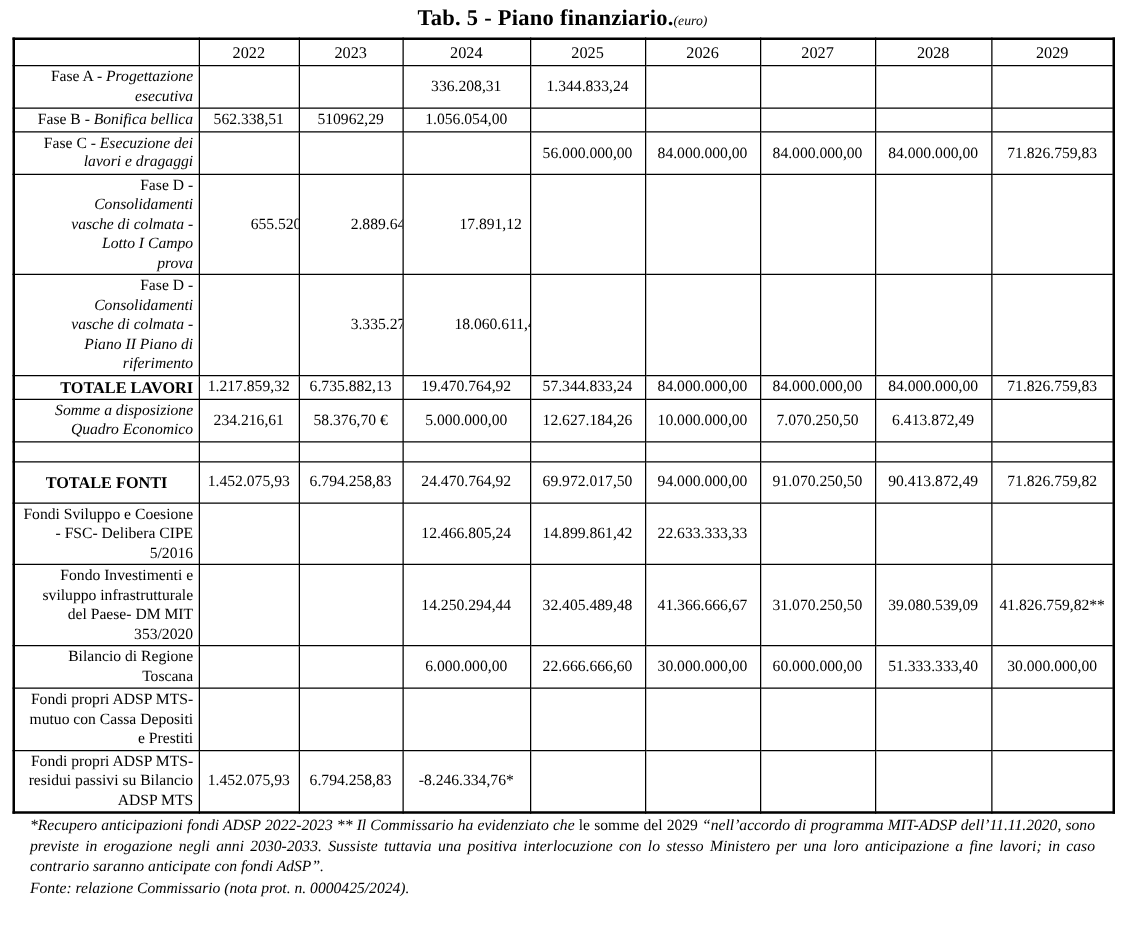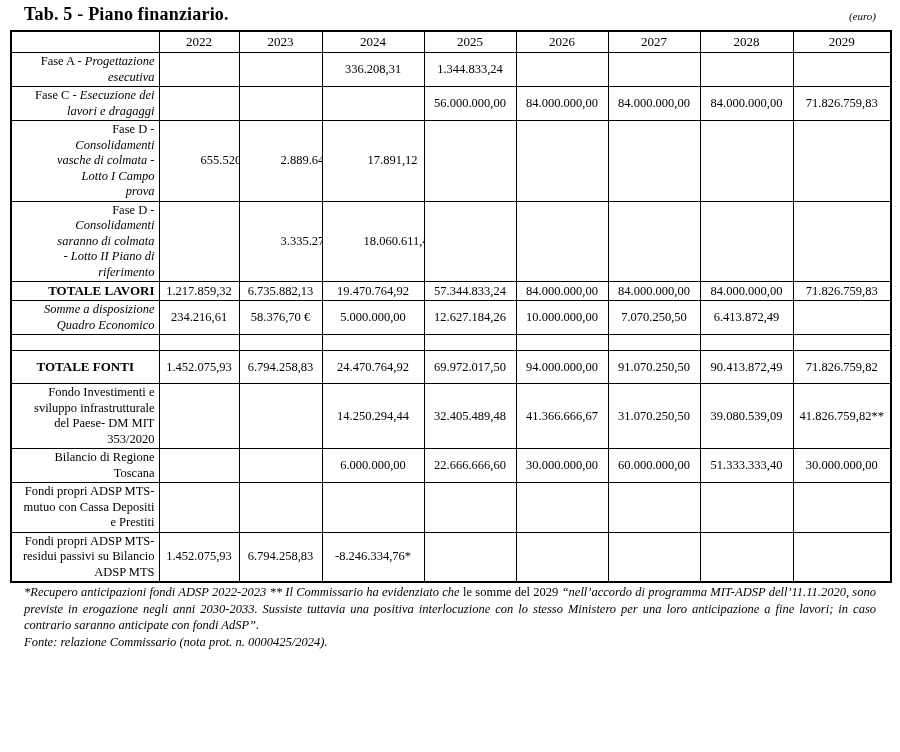--- a/index.html
+++ b/index.html
@@ -2,21 +2,21 @@
 <html><head>
 <meta charset="utf-8">
 <style>
   html,body{margin:0;padding:0;background:#fff;}
   body{
     width:900px;height:752px;box-sizing:border-box;
     font-family:"Liberation Serif", serif;color:#000;overflow:hidden;
   }
   .page{padding:2px 10px 0 10px;}
   .header-row{
-    display:flex;justify-content:space-between;align-items:baseline;
+    display:flex;justify-content:center;align-items:baseline;
     padding:2px 14px 5px 14px;
   }
   .doc-title{font-weight:bold;font-size:18px;letter-spacing:.2px;}
   .unit-note{font-style:italic;font-size:11px;}
   table{
     border-collapse:collapse;table-layout:fixed;width:880px;
     border:2px solid #000;
   }
   th,td{border:1px solid #000;overflow:hidden;}
   th{
@@ -87,20 +87,31 @@
           <td class="val-cell"></td>
           <td class="val-cell"></td>
           <td class="val-cell">336.208,31</td>
           <td class="val-cell">1.344.833,24</td>
           <td class="val-cell"></td>
           <td class="val-cell"></td>
           <td class="val-cell"></td>
           <td class="val-cell"></td>
         </tr>
         <tr class="row-fase">
+          <td class="label-cell"><span class="prefix">Fase B - </span><span class="it">Bonifica bellica</span></td>
+          <td class="val-cell">562.338,51</td>
+          <td class="val-cell">510962,29</td>
+          <td class="val-cell">1.056.054,00</td>
+          <td class="val-cell"></td>
+          <td class="val-cell"></td>
+          <td class="val-cell"></td>
+          <td class="val-cell"></td>
+          <td class="val-cell"></td>
+        </tr>
+        <tr class="row-fase">
           <td class="label-cell"><span class="prefix">Fase C - </span><span class="it">Esecuzione dei lavori e dragaggi</span></td>
           <td class="val-cell"></td>
           <td class="val-cell"></td>
           <td class="val-cell"></td>
           <td class="val-cell">56.000.000,00</td>
           <td class="val-cell">84.000.000,00</td>
           <td class="val-cell">84.000.000,00</td>
           <td class="val-cell">84.000.000,00</td>
           <td class="val-cell">71.826.759,83</td>
         </tr>
@@ -109,21 +120,21 @@
           <td class="val-cell">655.520,81</td>
           <td class="val-cell">2.889.647,44</td>
           <td class="val-cell">17.891,12</td>
           <td class="val-cell"></td>
           <td class="val-cell"></td>
           <td class="val-cell"></td>
           <td class="val-cell"></td>
           <td class="val-cell"></td>
         </tr>
         <tr class="row-fase row-fase-tall">
-          <td class="label-cell"><span class="prefix">Fase D -</span><br><span class="it">Consolidamenti saranno di colmata - Lotto II Piano di riferimento</span></td>
+          <td class="label-cell"><span class="prefix">Fase D -</span><br><span class="it">Consolidamenti vasche di colmata - Piano II Piano di riferimento</span></td>
           <td class="val-cell"></td>
           <td class="val-cell">3.335.272,40</td>
           <td class="val-cell">18.060.611,49</td>
           <td class="val-cell"></td>
           <td class="val-cell"></td>
           <td class="val-cell"></td>
           <td class="val-cell"></td>
           <td class="val-cell"></td>
         </tr>
         <tr class="row-total-left">
@@ -164,20 +175,31 @@
           <td class="val-cell">1.452.075,93</td>
           <td class="val-cell">6.794.258,83</td>
           <td class="val-cell">24.470.764,92</td>
           <td class="val-cell">69.972.017,50</td>
           <td class="val-cell">94.000.000,00</td>
           <td class="val-cell">91.070.250,50</td>
           <td class="val-cell">90.413.872,49</td>
           <td class="val-cell">71.826.759,82</td>
         </tr>
         <tr class="row-plain">
+          <td class="label-cell">Fondi Sviluppo e Coesione - FSC- Delibera CIPE 5/2016</td>
+          <td class="val-cell"></td>
+          <td class="val-cell"></td>
+          <td class="val-cell">12.466.805,24</td>
+          <td class="val-cell">14.899.861,42</td>
+          <td class="val-cell">22.633.333,33</td>
+          <td class="val-cell"></td>
+          <td class="val-cell"></td>
+          <td class="val-cell"></td>
+        </tr>
+        <tr class="row-plain">
           <td class="label-cell">Fondo Investimenti e sviluppo infrastrutturale del Paese- DM MIT 353/2020</td>
           <td class="val-cell"></td>
           <td class="val-cell"></td>
           <td class="val-cell">14.250.294,44</td>
           <td class="val-cell">32.405.489,48</td>
           <td class="val-cell">41.366.666,67</td>
           <td class="val-cell">31.070.250,50</td>
           <td class="val-cell">39.080.539,09</td>
           <td class="val-cell">41.826.759,82**</td>
         </tr>

